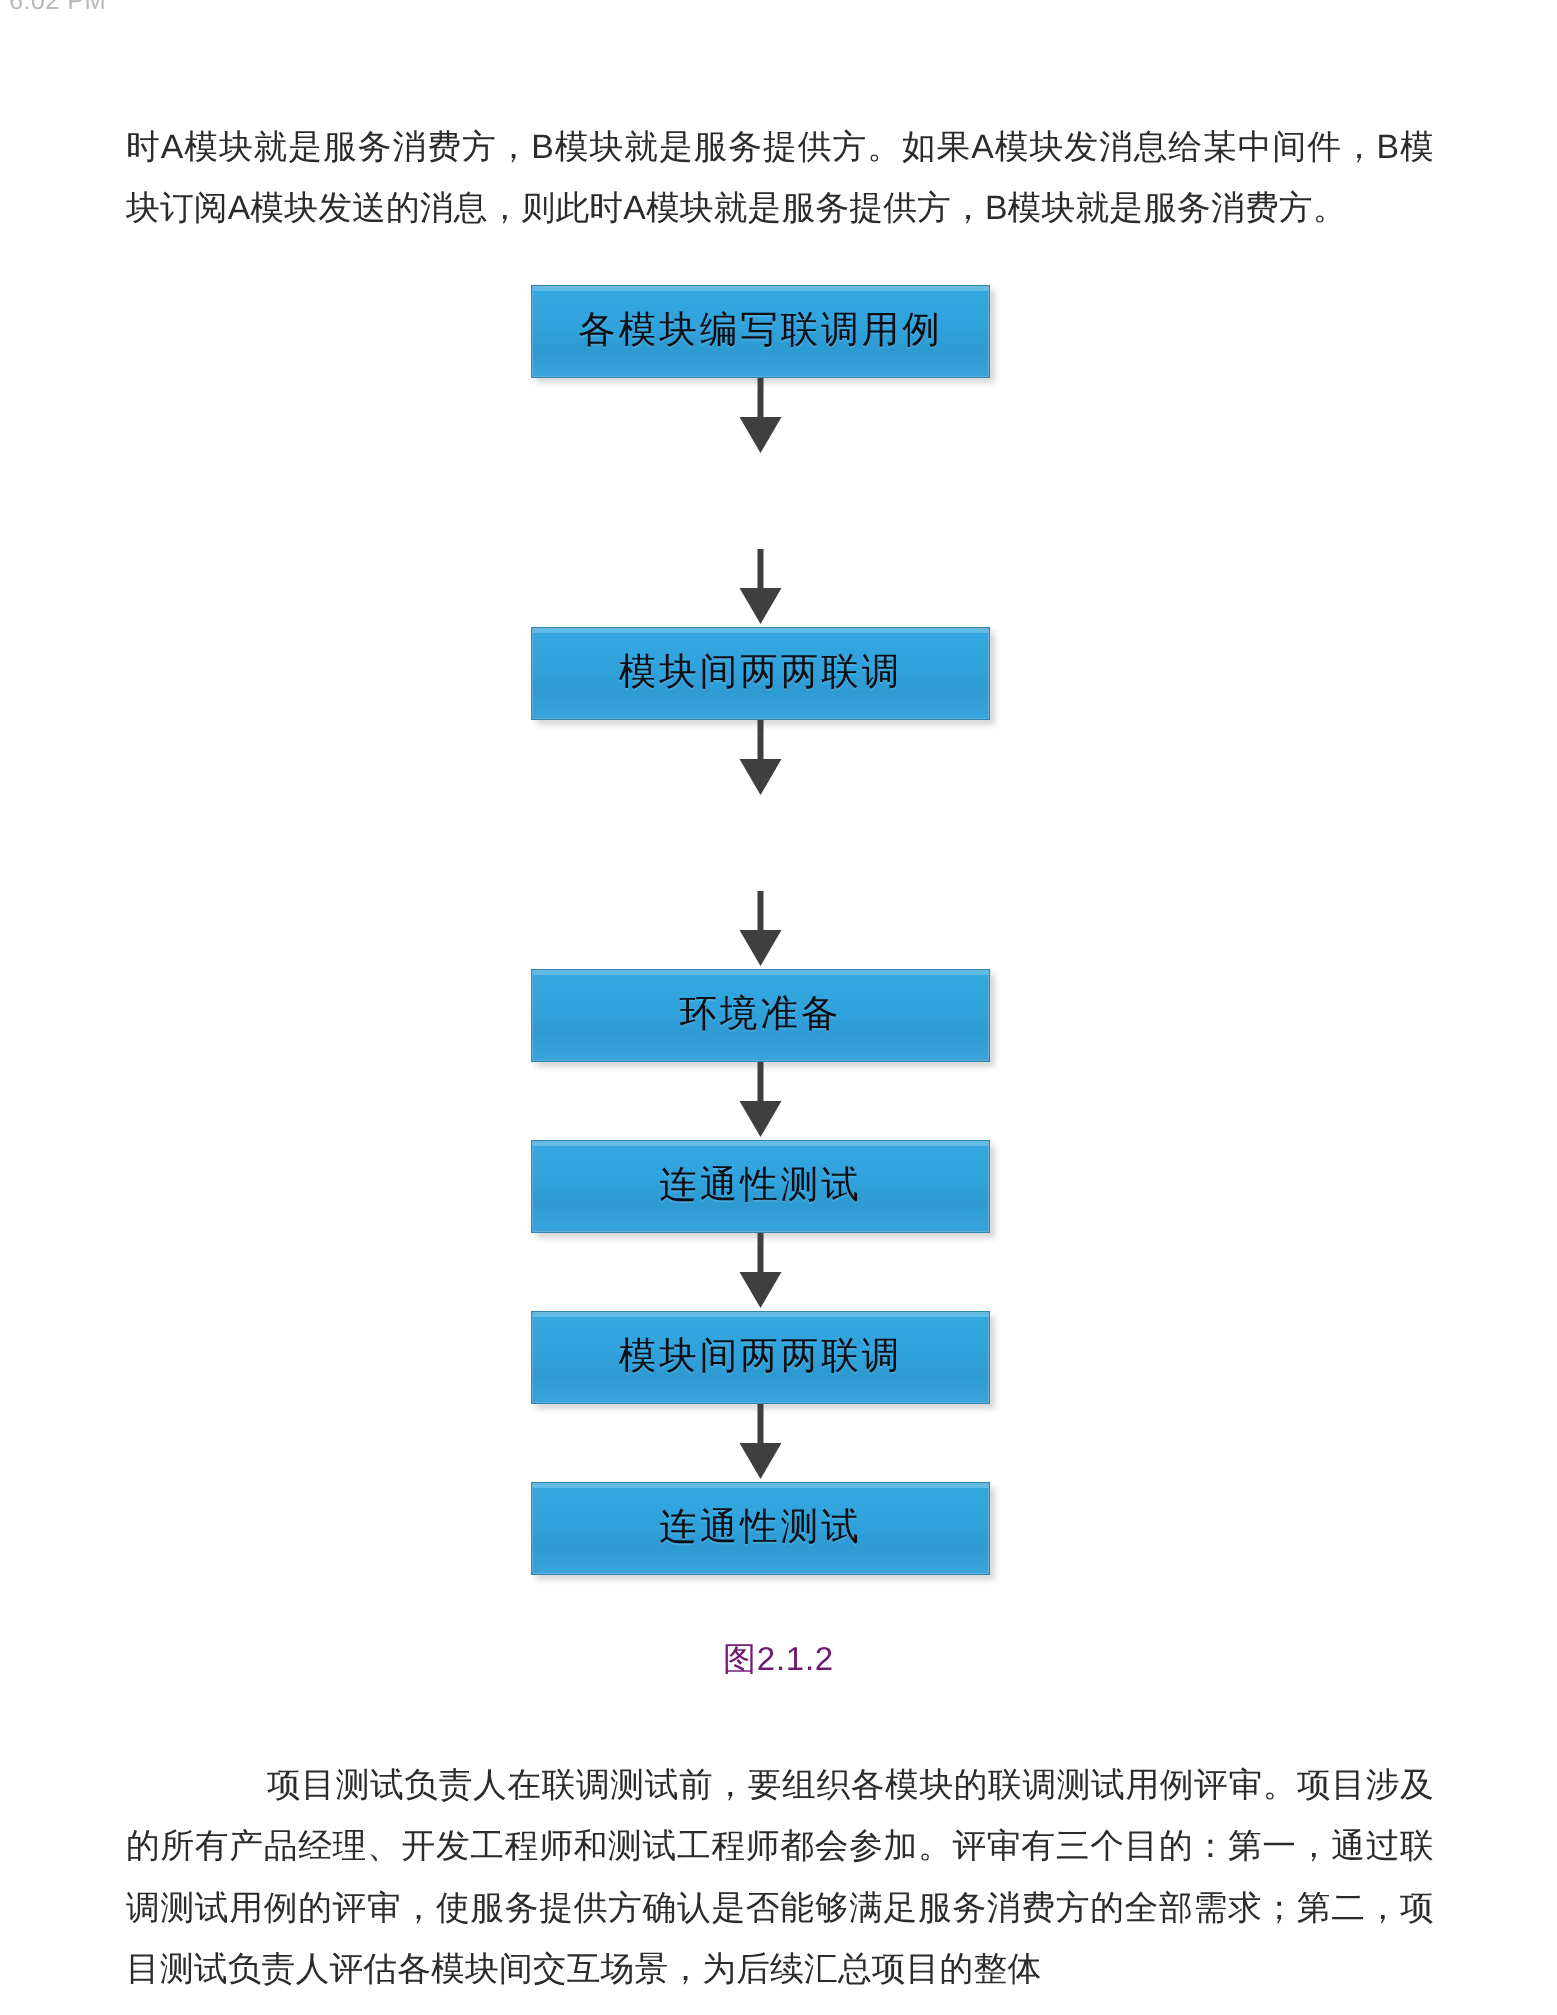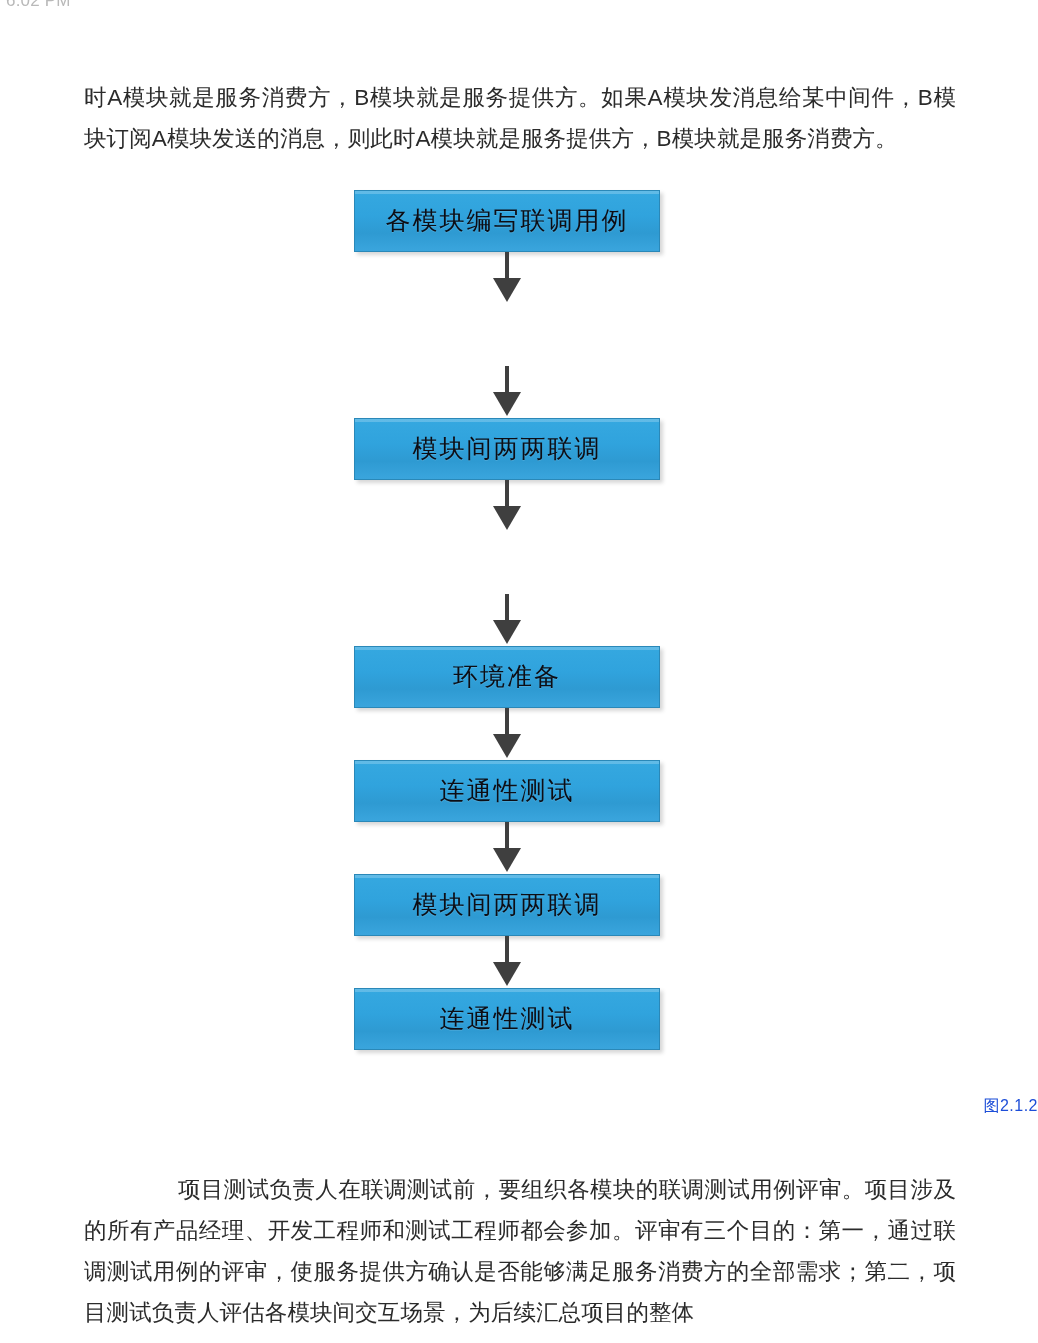--- a/index.html
+++ b/index.html
@@ -112,24 +112,24 @@
     height: 52px;
     pointer-events: none;
   }
 
   
   .fig-caption {
     position: absolute;
     left: 0;
     top: 1091px;
     width: 1038px;
-    text-align: right;
-    font-size: 16px;
+    text-align: center;
+    font-size: 22px;
     line-height: 30px;
-    color: #1d4ed8;
+    color: #701a75;
     letter-spacing: 0.5px;
     font-family: "Liberation Sans", "DejaVu Sans", sans-serif;
   }
 </style>
 </head>
 <body>
 
 <div class="status-clock">6:02 PM</div>
 
 <div class="doc">

